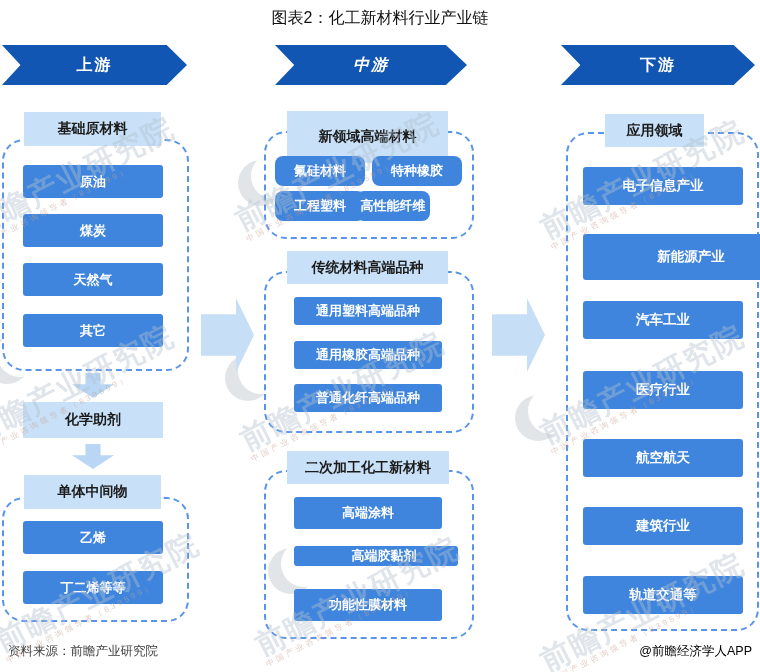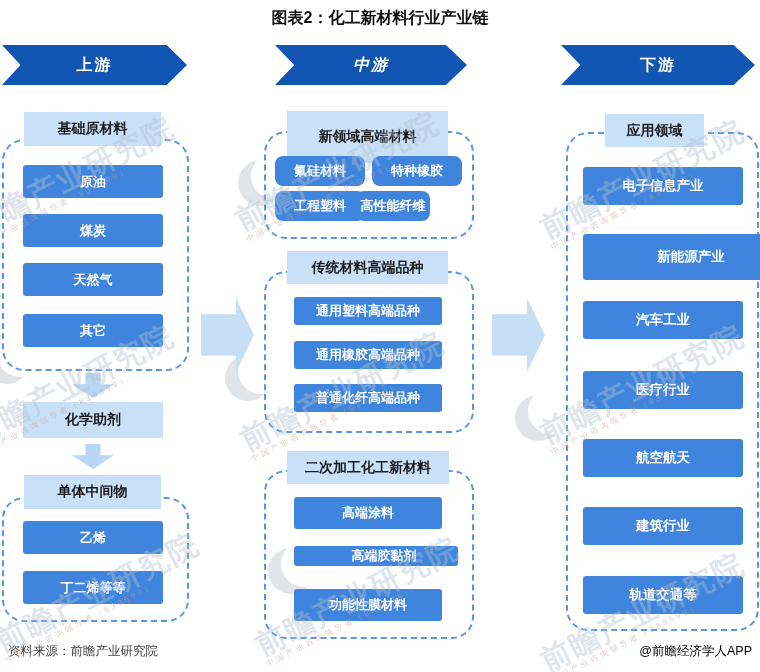--- a/index.html
+++ b/index.html
@@ -2,21 +2,21 @@
 <html><head>
 <meta charset="utf-8">
 <style>
   html,body{margin:0;padding:0;background:#fff;}
   .canvas{
     position:relative;width:760px;height:672px;background:#ffffff;overflow:hidden;
     font-family:"Liberation Sans","DejaVu Sans",sans-serif;
   }
   .title{
     position:absolute;top:8px;left:0;width:100%;text-align:center;
-    font-size:16px;font-weight:bold;color:#111;z-index:4;
+    font-size:16px;font-weight:normal;color:#111;z-index:4;
   }
   .chevron{
     position:absolute;top:45px;height:40px;background:#1256B4;color:#fff;
     font-weight:bold;font-size:16px;letter-spacing:2px;
     display:flex;align-items:center;justify-content:center;z-index:2;
     clip-path:polygon(0 0,89% 0,100% 50%,89% 100%,0 100%,10% 50%);
   }
   .dashed{
     position:absolute;border:2px dashed #5894E8;border-radius:22px;z-index:1;
     background:transparent;

